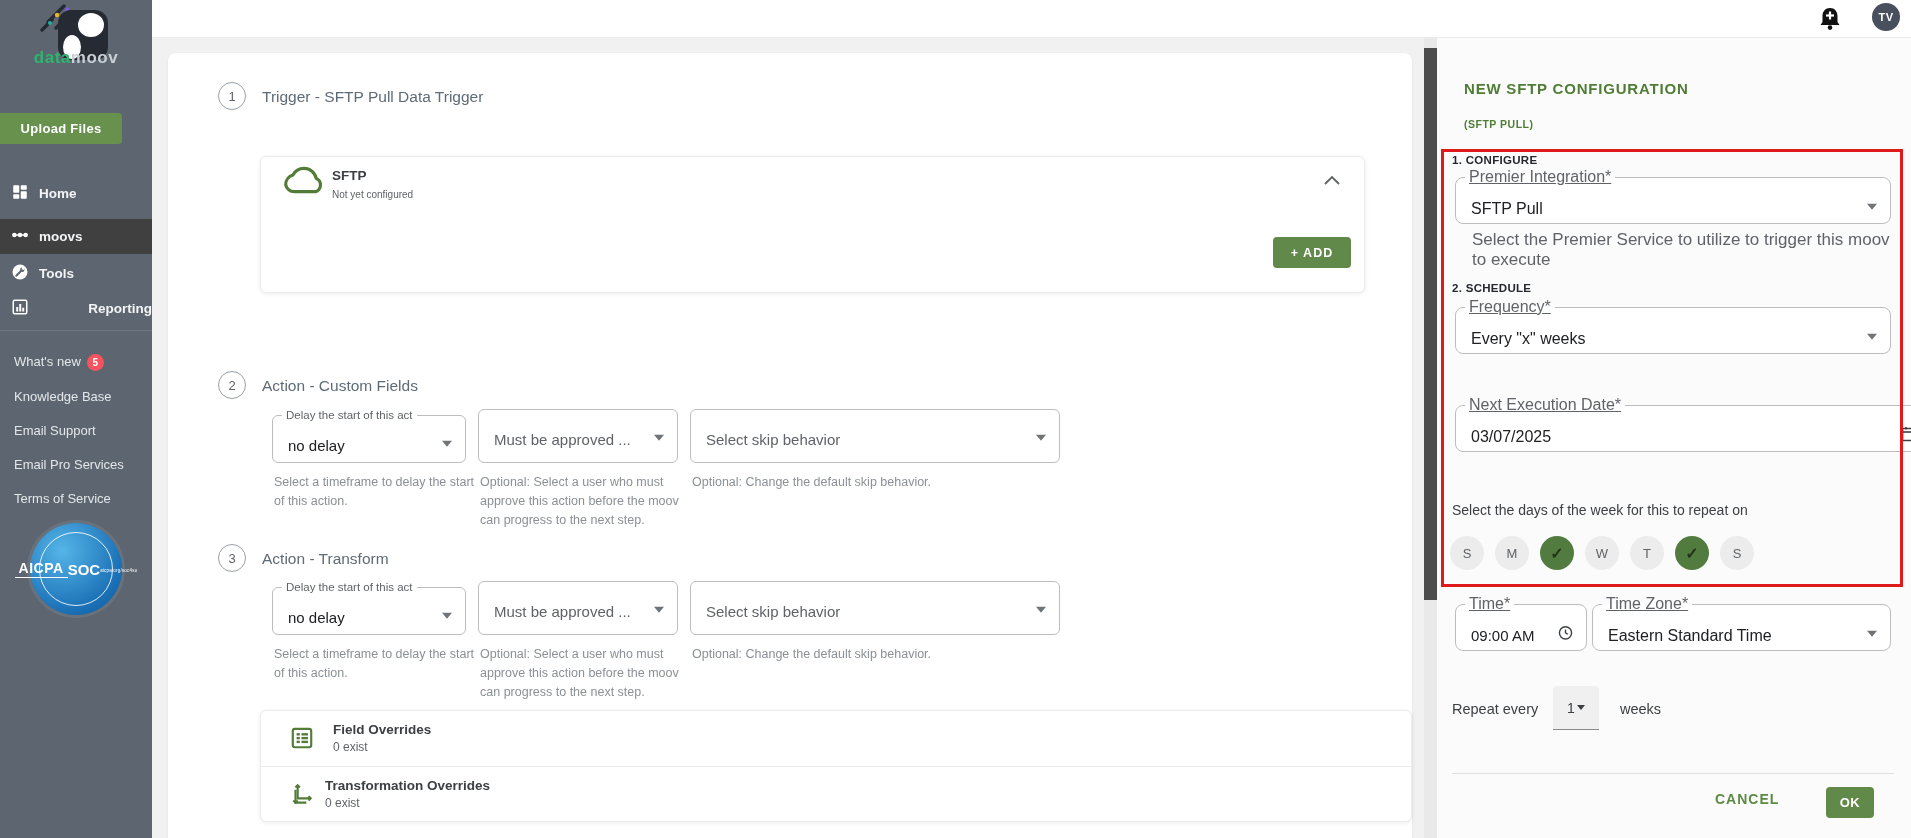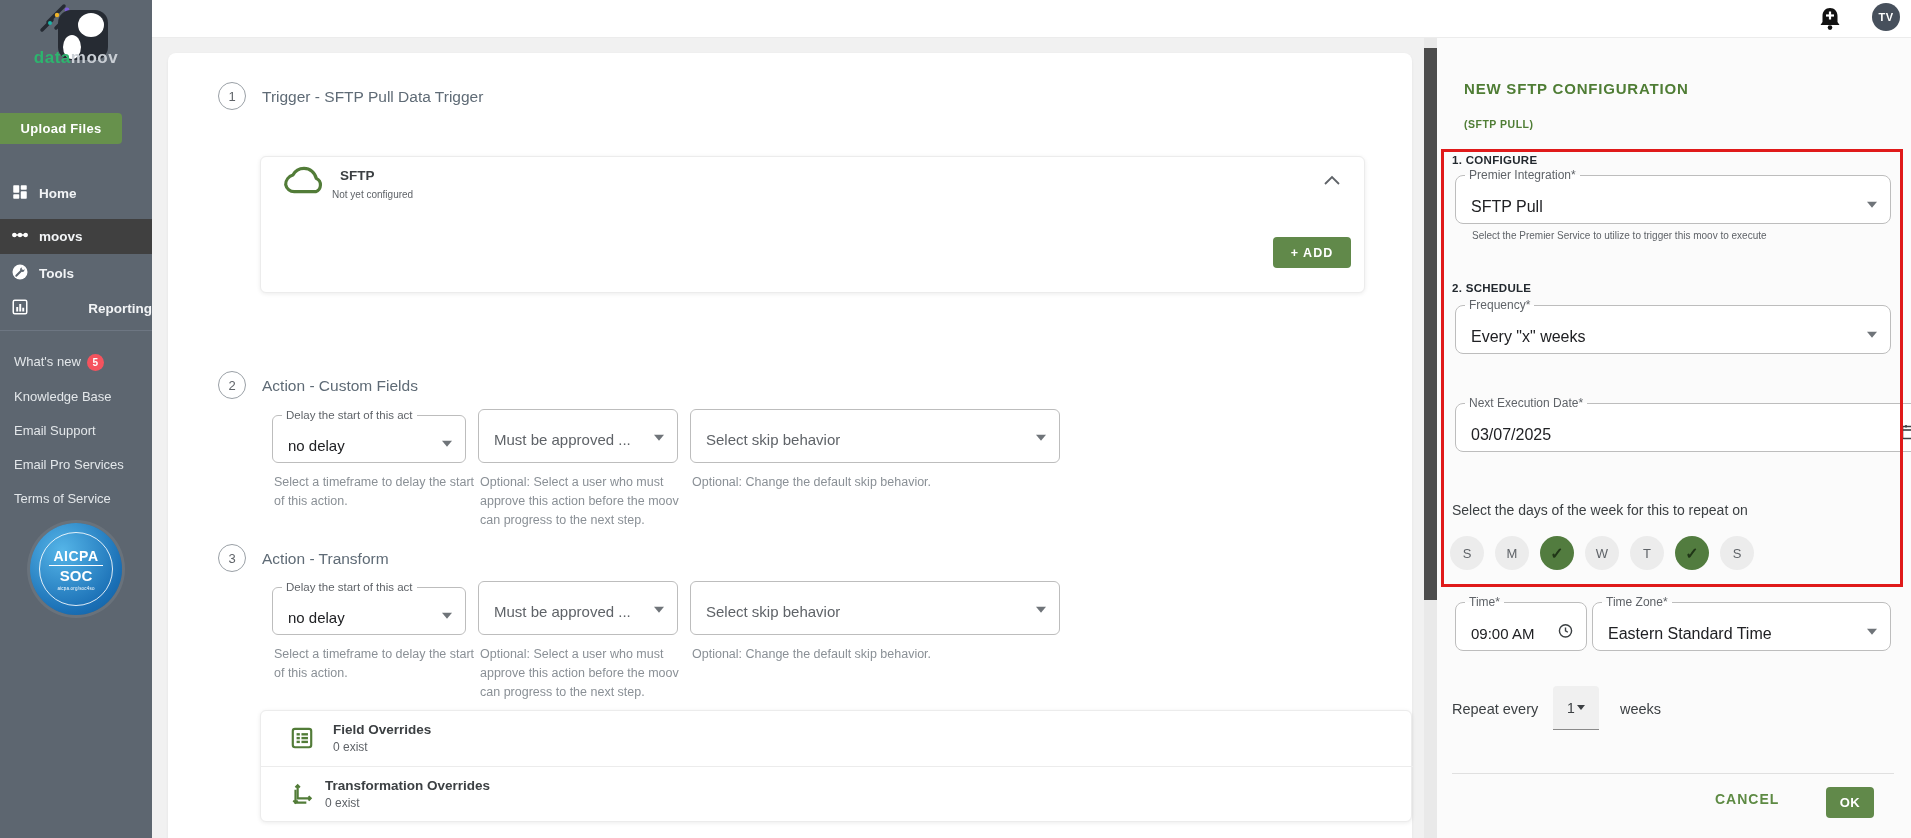--- a/index.html
+++ b/index.html
@@ -16,31 +16,31 @@
   .brand-text { position:absolute; left:0; top:48px; width:152px; text-align:center; font-size:17px; font-weight:bold; letter-spacing:.5px; }
   .brand-text .p1 { color:#2db56e; }
   .brand-text .p2 { color:#c9ced4; }
   .upload-btn { position:absolute; left:0; top:113px; width:122px; height:31px; background:#67914c; color:#fff; font-size:13px; font-weight:bold; border:none; border-radius:0 4px 4px 0; display:flex; align-items:center; justify-content:center; cursor:pointer; letter-spacing:.3px; }
   .nav-item { position:absolute; left:0; width:152px; height:35px; display:flex; align-items:center; gap:10px; padding-left:11px; font-size:13.5px; font-weight:bold; color:#f2f4f6; cursor:pointer; }
   .nav-item.active { background:#404040; }
   .side-divider { position:absolute; left:0; top:330px; width:152px; height:1px; background:#6d7682; }
   .side-link { position:absolute; left:14px; font-size:13px; color:#e3e7ea; cursor:pointer; white-space:nowrap; }
   .badge-5 { display:inline-block; margin-left:6px; min-width:17px; height:17px; border-radius:50%; background:#f5535e; color:#fff; font-size:10px; font-weight:bold; text-align:center; line-height:17px; vertical-align:middle; }
   .soc-badge { position:absolute; left:30px; top:523px; width:92px; height:92px; border-radius:50%; background:radial-gradient(circle at 35% 30%, #55b5e8, #1a6fb5 70%, #0f5a9a); display:flex; flex-direction:column; align-items:center; justify-content:center; color:#fff; box-shadow:0 0 0 3px rgba(255,255,255,.08); }
-  .soc-inner { width:74px; height:74px; border-radius:50%; border:1.5px solid rgba(255,255,255,.85); display:flex; flex-direction:column; align-items:center; justify-content:center; }
+  .soc-inner { width:74px; height:74px; border-radius:50%; border:1.5px solid rgba(255,255,255,.85); display:flex; align-items:center; justify-content:center; }
   .soc-l1 { font-size:14px; font-weight:bold; letter-spacing:.5px; border-bottom:1.5px solid #fff; padding:0 4px 1px; }
   .soc-l2 { font-size:15px; font-weight:bold; margin-top:1px; }
   .soc-l3 { font-size:4.5px; margin-top:2px; letter-spacing:.2px; }
 
   
   .main-card { position:absolute; left:168px; top:53px; width:1244px; height:800px; background:#fff; border-radius:8px 8px 0 0; box-shadow:0 1px 3px rgba(0,0,0,.06); z-index:1; }
   .step-circle { position:absolute; width:28px; height:28px; border:1px solid #9aa0a6; border-radius:50%; color:#5f6368; font-size:13px; display:flex; align-items:center; justify-content:center; background:#fff; }
   .step-title { position:absolute; font-size:15.5px; color:#5f6b76; }
   .inner-card { position:absolute; background:#fff; border:1px solid #ececec; border-radius:6px; box-shadow:0 1px 4px rgba(0,0,0,.08); }
-  .sftp-title { position:absolute; left:332px; top:168px; font-size:13.5px; font-weight:bold; color:#3c4043;margin-left:8px; }
+  .sftp-title { position:absolute; left:332px; top:168px; font-size:13.5px; font-weight:bold; color:#3c4043; }
   .sftp-sub { position:absolute; left:332px; top:189px; font-size:10px; color:#5f6368; }
   .add-btn { position:absolute; left:1273px; top:237px; width:78px; height:31px; background:#61894a; border:none; border-radius:4px; color:#fff; font-size:12.5px; font-weight:bold; letter-spacing:1px; cursor:pointer; }
   .chev { position:absolute; cursor:pointer; }
 
   fieldset.sel { position:absolute; border:1px solid #bdbdbd; border-radius:6px; background:#fff; }
   fieldset.sel legend { margin-left:9px; padding:0 4px; font-size:11.5px; color:#5f6368; white-space:nowrap; }
   .sel-value { position:absolute; left:15px; top:50%; transform:translateY(-30%); font-size:15px; color:#202124; white-space:nowrap; }
   .sel-value.ph { color:#5f6368; }
   .sel-arrow { position:absolute; right:13px; top:50%; transform:translateY(-20%); width:0; height:0; border-left:5px solid transparent; border-right:5px solid transparent; border-top:6px solid #6f7479; }
   .help { position:absolute; font-size:12.5px; color:#8a9096; line-height:19px; }
@@ -52,23 +52,23 @@
 
   
   .scroll-track { position:absolute; left:1424px; top:38px; width:13px; height:800px; background:#e9e9e9; z-index:2; }
   .scroll-thumb { position:absolute; left:0; top:10px; width:13px; height:552px; background:#4d4d4d; }
 
   
   .panel { position:absolute; left:1437px; top:38px; width:474px; height:800px; background:#fbfbfb; z-index:2; }
   .panel-title { position:absolute; left:27px; top:42px; font-size:15px; font-weight:bold; color:#4f7d35; letter-spacing:.8px; }
   .panel-sub { position:absolute; left:27px; top:80px; font-size:10.5px; font-weight:bold; color:#4f7d35; letter-spacing:.5px; }
   .sect-head { position:absolute; font-size:11.5px; font-weight:bold; color:#22282e; letter-spacing:.3px; }
-  .panel fieldset.sel legend { font-size:12px; }
+  .panel fieldset.sel legend { font-size:16px;text-decoration:underline; }
   .red-annot { position:absolute; left:4px; top:111px; width:462px; height:438px; border:3px solid #e01a1a; z-index:6; pointer-events:none; }
-  .panel-help { position:absolute; left:35px; top:192px; width:420px; font-size:10px; color:#5f6368; }
+  .panel-help { position:absolute; left:35px; top:192px; width:420px; font-size:17px; color:#5f6368; }
   .days-label { position:absolute; left:15px; top:464px; font-size:14px; color:#3c4043; }
   .day { position:absolute; top:498px; width:34px; height:34px; border-radius:50%; background:#ececec; color:#5f6368; font-size:13px; display:flex; align-items:center; justify-content:center; cursor:pointer; }
   .day.selected { background:#527c3f; color:#203617; font-size:16px; font-weight:bold; }
   .repeat-text { position:absolute; font-size:14.5px; color:#3c4043; }
   .repeat-select { position:absolute; left:116px; top:648px; width:46px; height:44px; background:#f0f0f0; border-bottom:1px solid #8a8a8a; border-radius:4px 4px 0 0; font-size:14px; color:#3c4043; display:flex; align-items:center; justify-content:center; gap:2px; cursor:pointer; }
   .repeat-select .sel-arrow { position:static; transform:none; border-top-color:#3c4043; border-left-width:4px; border-right-width:4px; border-top-width:5px; }
   .panel-divider { position:absolute; left:15px; top:735px; width:442px; height:1px; background:#e0e0e0; }
   .cancel-btn { position:absolute; left:278px; top:753px; background:none; border:none; color:#5d8a43; font-size:14px; font-weight:bold; letter-spacing:1px; cursor:pointer; }
   .ok-btn { position:absolute; left:389px; top:749px; width:48px; height:31px; background:#61894a; border:none; border-radius:4px; color:#fff; font-size:13px; font-weight:bold; letter-spacing:.5px; cursor:pointer; }
 

